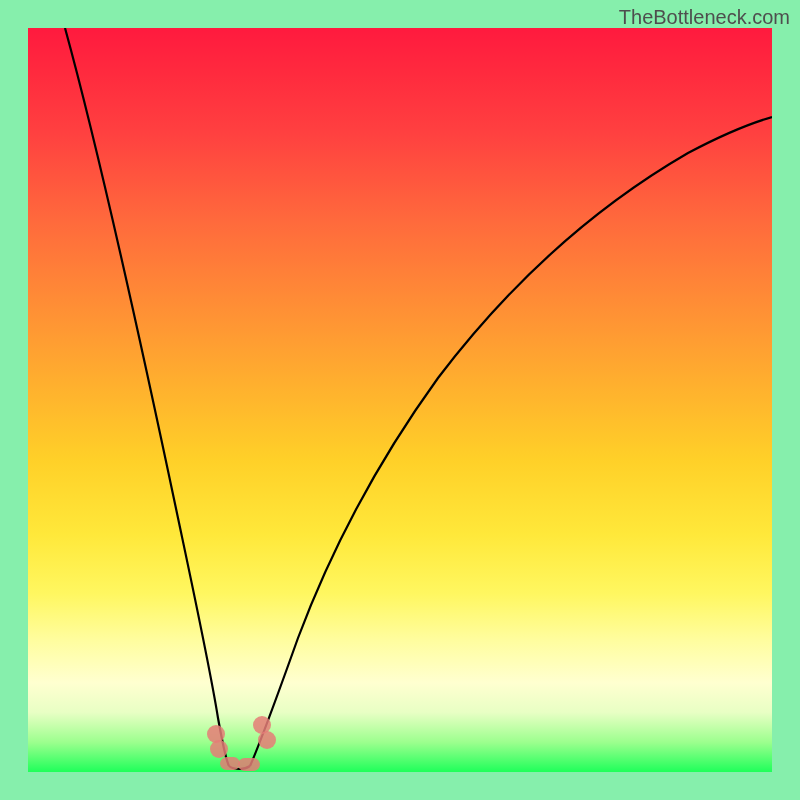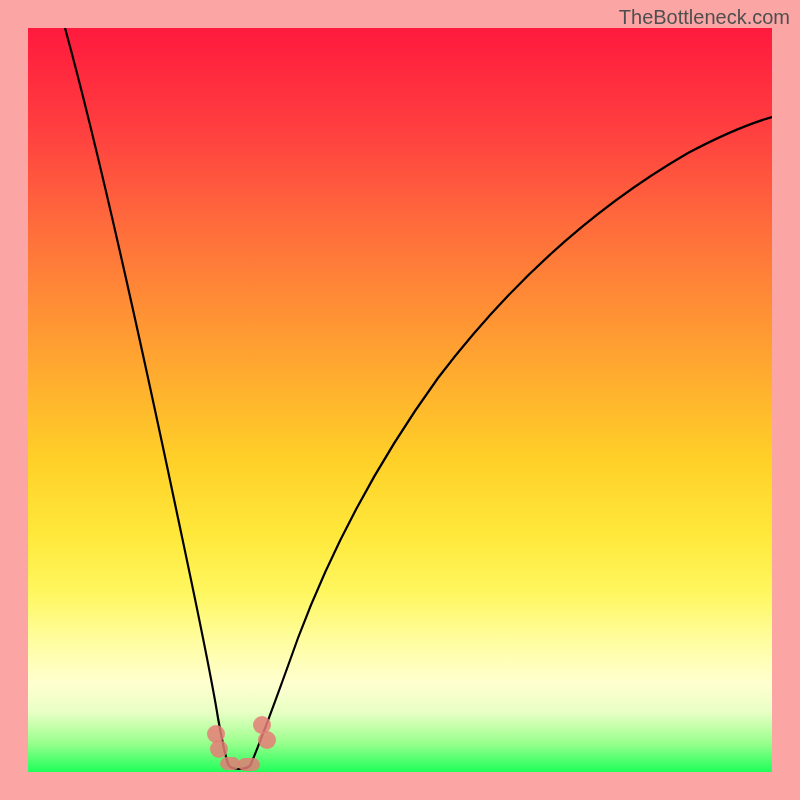--- a/index.html
+++ b/index.html
@@ -1,16 +1,16 @@
 <!DOCTYPE html>
 <html><head>
 <meta charset="utf-8">
 <style>
   html,body{margin:0;padding:0;width:800px;height:800px;background:#000;overflow:hidden}
-  .frame{position:absolute;left:0;top:0;width:800px;height:800px;background:#fca5a5}
+  .frame{position:absolute;left:0;top:0;width:800px;height:800px;background:#86efac}
   .plot{position:absolute;left:28px;top:28px;width:744px;height:744px;
         background:linear-gradient(to bottom,
           #ff1a3e 0%,
           #ff2a3e 6%,
           #ff4040 14%,
           #ff6a3c 26%,
           #ff8a36 36%,
           #ffb02e 48%,
           #ffd028 58%,
           #ffe83a 68%,

